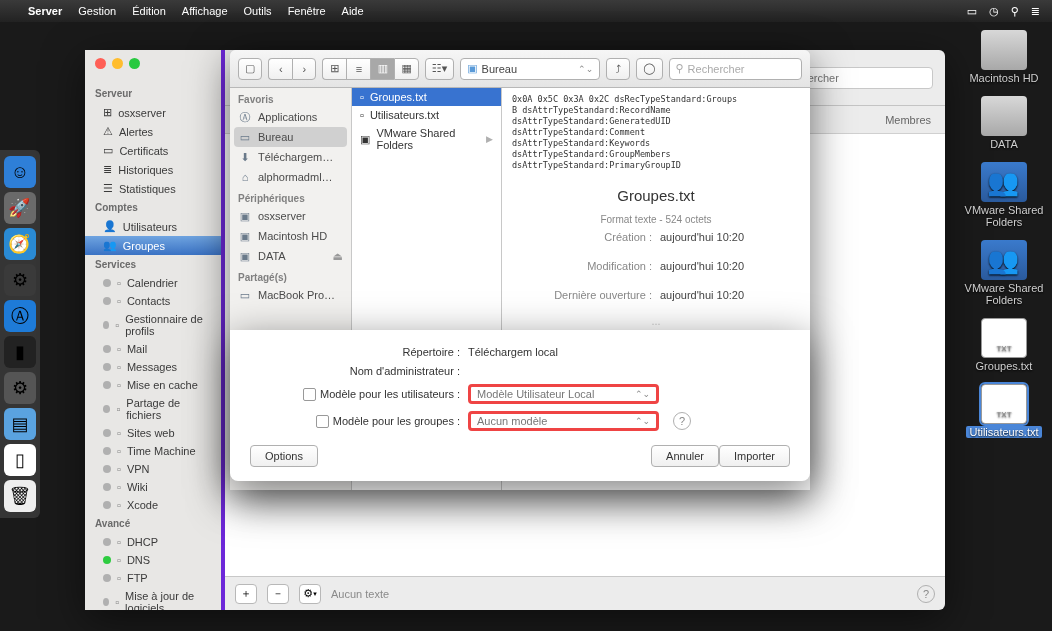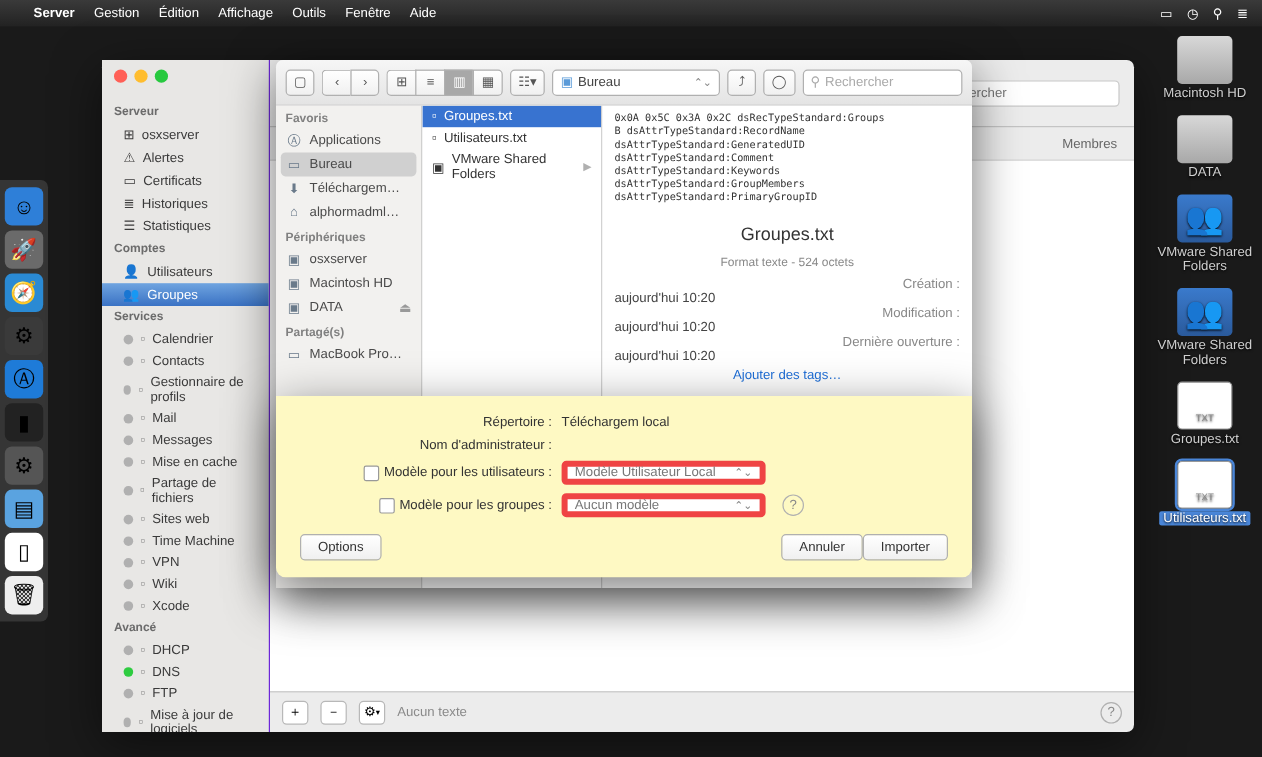--- a/index.html
+++ b/index.html
@@ -3,21 +3,21 @@
 <meta charset="utf-8">
 <style>
 *{margin:0;padding:0;box-sizing:border-box;font-family:-apple-system,"Helvetica Neue",sans-serif;font-size:11px;-webkit-font-smoothing:antialiased}
 body{background:#1a1a1a;width:1052px;height:631px;overflow:hidden;position:relative}
 .menubar{height:22px;background:linear-gradient(#3a3a3a,#222);display:flex;align-items:center;gap:16px;padding:0 12px;color:#fff}
 .menubar .apple{font-size:14px}
 .menubar-right{margin-left:auto;display:flex;gap:12px;align-items:center}
 .dock{position:absolute;left:0;top:150px;background:rgba(255,255,255,0.12);border-radius:0 6px 6px 0;padding:6px 4px;display:flex;flex-direction:column;gap:4px}
 .dock-item{width:32px;height:32px;border-radius:6px;display:flex;align-items:center;justify-content:center;font-size:18px}
 .server-window{position:absolute;left:85px;top:50px;width:860px;height:560px;background:#ececec;border-radius:6px;box-shadow:0 10px 40px rgba(0,0,0,0.5);display:flex}
-.server-sidebar{width:140px;background:#e8e7e5;border-right:1px solid #6d28d9;padding-top:34px;overflow:hidden}
+.server-sidebar{width:140px;background:#e8e7e5;border-right:4px solid #6d28d9;padding-top:34px;overflow:hidden}
 .server-sidebar .section-title{color:#6b6b6b;font-size:10px;font-weight:600;padding:4px 10px}
 .server-sidebar .item{padding:3px 10px 3px 18px;display:flex;align-items:center;gap:6px;color:#3a3a3a;cursor:default}
 .server-sidebar .item.selected{background:linear-gradient(#6fa4e0,#3a72c4);color:#fff;border-radius:0}
 .server-sidebar .dot{width:8px;height:8px;border-radius:50%;display:inline-block}
 .server-main{flex:1;display:flex;flex-direction:column}
 .server-header{height:56px;border-bottom:1px solid #c4c4c4;display:flex;align-items:center;padding:0 12px;gap:10px}
 .server-header .title{font-size:18px;color:#5a5a5a}
 .server-search{margin-left:auto;width:160px;height:22px;border:1px solid #c8c8c8;border-radius:4px;background:#fff;padding:0 8px;color:#b0b0b0}
 .server-subhead{height:28px;border-bottom:1px solid #d0d0d0;display:flex;align-items:center;padding:0 14px;color:#666}
 .server-subhead .right{margin-left:auto}
@@ -48,32 +48,32 @@
 .fsb-item.sel{background:#d0d0d0;border-radius:4px;margin:0 4px;padding:3px 4px}
 .fsb-icon{width:14px;height:14px;display:inline-flex;align-items:center;justify-content:center;color:#6a7a8a}
 .column{border-right:1px solid #c8c8c8;background:#fff;overflow-y:auto}
 .col1{width:150px}
 .col-item{padding:3px 8px;display:flex;align-items:center;gap:6px;color:#333}
 .col-item.sel{background:#3873d0;color:#fff}
 .col-item .arrow{margin-left:auto;color:#b0b0b0;font-size:9px}
 .preview{flex:1;background:#fff;padding:6px 10px}
 .preview .code{font-family:Menlo,monospace;font-size:8.5px;line-height:1.3;color:#333;white-space:pre}
 .preview .fname{font-size:15px;font-weight:500;text-align:center;margin:16px 0 10px;color:#333}
-.preview .meta{display:grid;grid-template-columns:1fr;gap:0 8px;font-size:10px}
+.preview .meta{display:grid;grid-template-columns:1fr 1fr;gap:17px 8px;font-size:10px}
 .preview .meta .label{text-align:right;color:#888}
 .preview .meta .val{color:#444}
 .preview .link{color:#1f6fd8;text-align:center;margin-top:4px}
 .divider-handle{text-align:center;color:#b0b0b0;font-size:9px}
 
-.sheet{position:absolute;left:230px;top:330px;width:580px;background:#fef9c3;border-radius:0 0 8px 8px;box-shadow:0 10px 40px rgba(0,0,0,0.5);padding:16px 20px 14px}
+.sheet{position:absolute;left:230px;top:330px;width:580px;background:#ffffff;border-radius:0 0 8px 8px;box-shadow:0 10px 40px rgba(0,0,0,0.5);padding:16px 20px 14px}
 .sheet .row{display:flex;align-items:center;margin-bottom:7px;gap:8px}
 .sheet .lbl{width:210px;text-align:right;color:#333}
 .sheet input[type=text],.sheet input[type=password]{width:200px;height:20px;border:1px solid #a6a6a6;border-radius:3px;padding:0 5px;font-size:11px;background:#fff}
 .sheet input.focused{outline:3px solid rgba(89,152,232,0.6);outline-offset:-1px}
-.sheet .select{width:170px;height:20px;border:5px solid #ef4444;border-radius:4px;background:#fff;display:flex;align-items:center;padding:0 6px;color:#777}
+.sheet .select{width:191px;height:20px;border:3px solid #ef4444;border-radius:4px;background:#fff;display:flex;align-items:center;padding:0 6px;color:#777}
 .sheet .select .chev{margin-left:auto;color:#888;font-size:9px}
 .sheet .checkbox{width:13px;height:13px;border:1px solid #999;border-radius:2px;background:#fff;margin-right:4px}
 .sheet .footer{display:flex;align-items:center;margin-top:14px}
 .sheet .btn{height:22px;padding:0 14px;border:1px solid #b0b0b0;border-radius:4px;background:linear-gradient(#fff,#f0f0f0);color:#333}
 .sheet .footer .right{margin-left:auto;display:flex;gap:0}
 .sheet .help{margin-left:6px}
 .readonly-text{color:#333}
 
 .desktop-icons{position:absolute;right:8px;top:30px;width:80px;display:flex;flex-direction:column;gap:12px;align-items:center}
 .dicon{display:flex;flex-direction:column;align-items:center;gap:2px;color:#cfcfcf;font-size:10px;text-align:center;text-shadow:0 1px 2px #000}
@@ -353,21 +353,20 @@
       <div class="fname">Groupes.txt</div>
       <div style="text-align:center;color:#888;font-size:10px;margin-bottom:6px">Format texte - 524 octets</div>
       <div class="meta" id="meta-rows">
           <div class="label">Création :</div>
           <div class="val">aujourd'hui 10:20</div>
           <div class="label">Modification :</div>
           <div class="val">aujourd'hui 10:20</div>
           <div class="label">Dernière ouverture :</div>
           <div class="val">aujourd'hui 10:20</div>
         </div>
-      <div class="link">Ajouter des tags…</div>
       <div class="divider-handle" style="margin-top:18px">⋯</div>
     </div>
   </div>
 </div>
 
 <div class="sheet">
   <div class="row">
     <span class="lbl">Répertoire :</span>
     <span class="readonly-text">Téléchargem local</span>
   </div>

